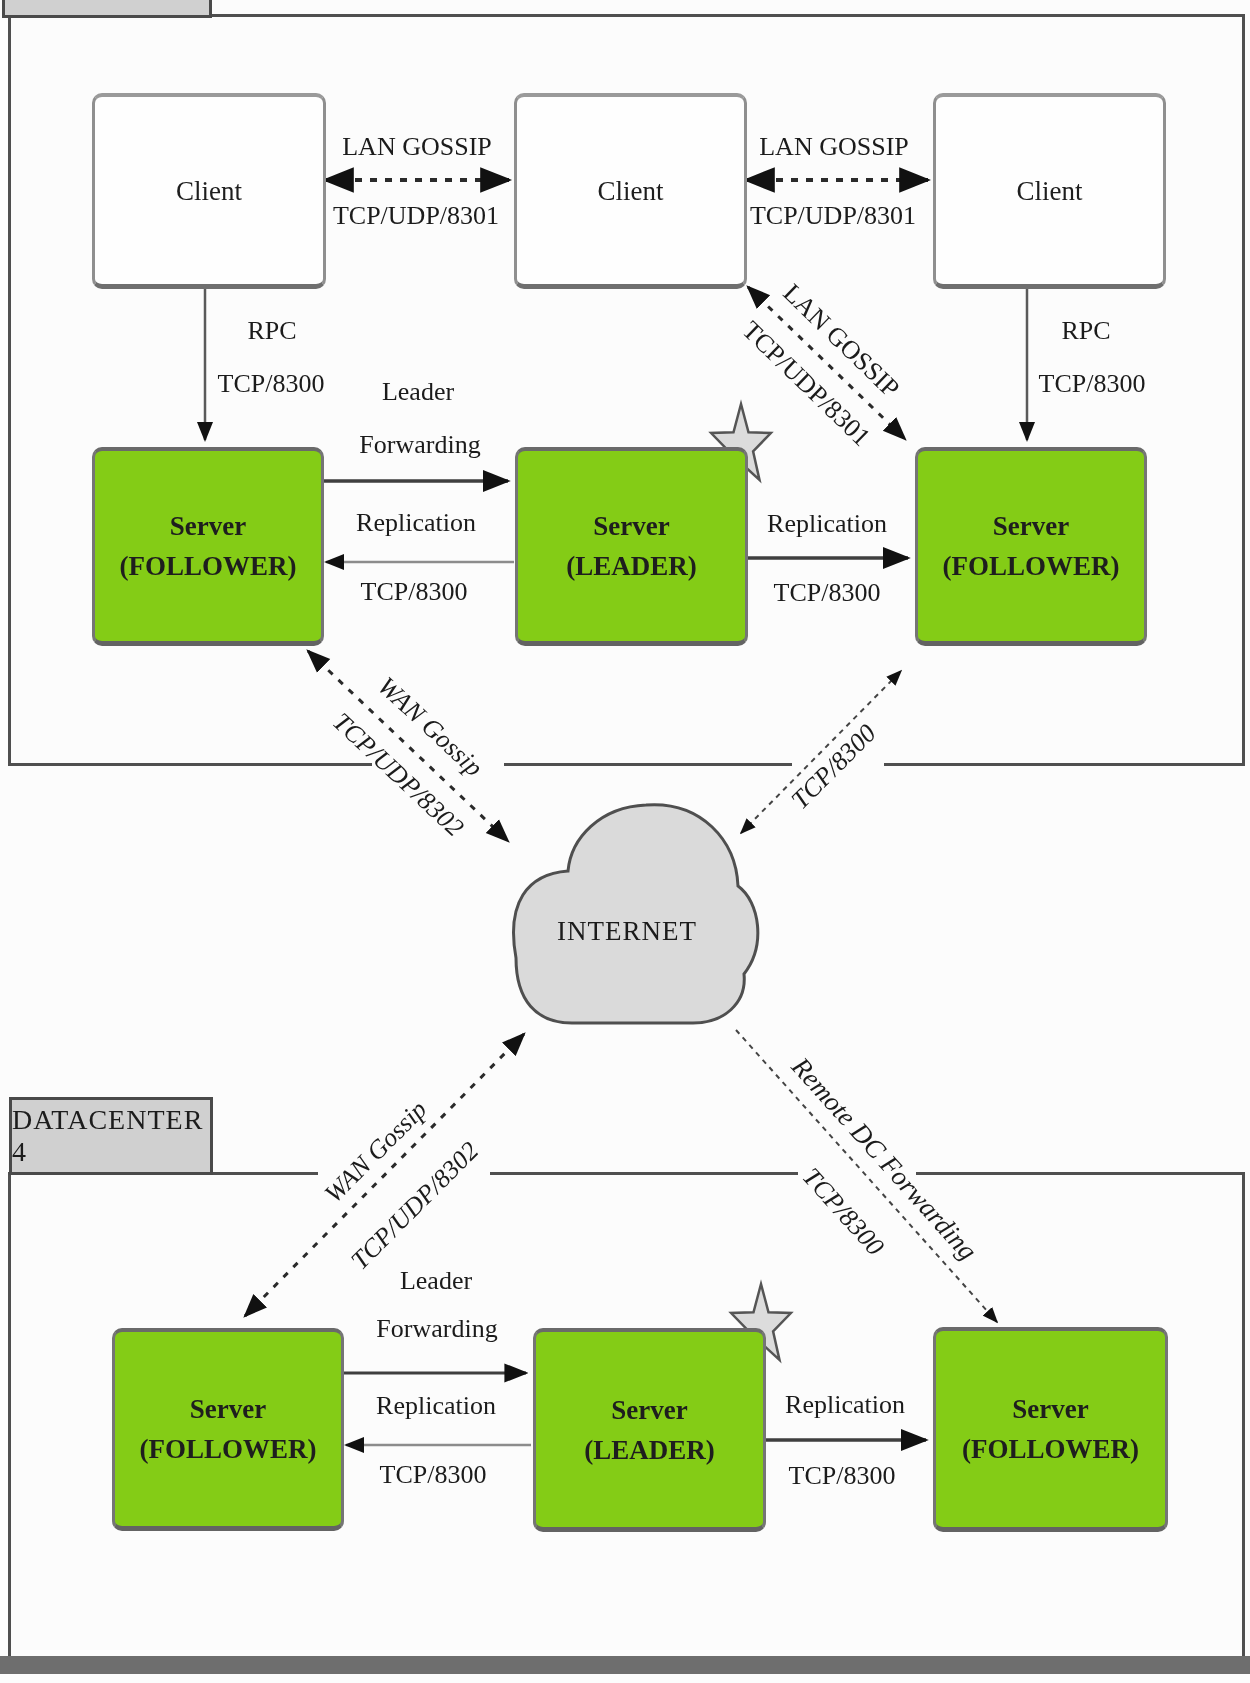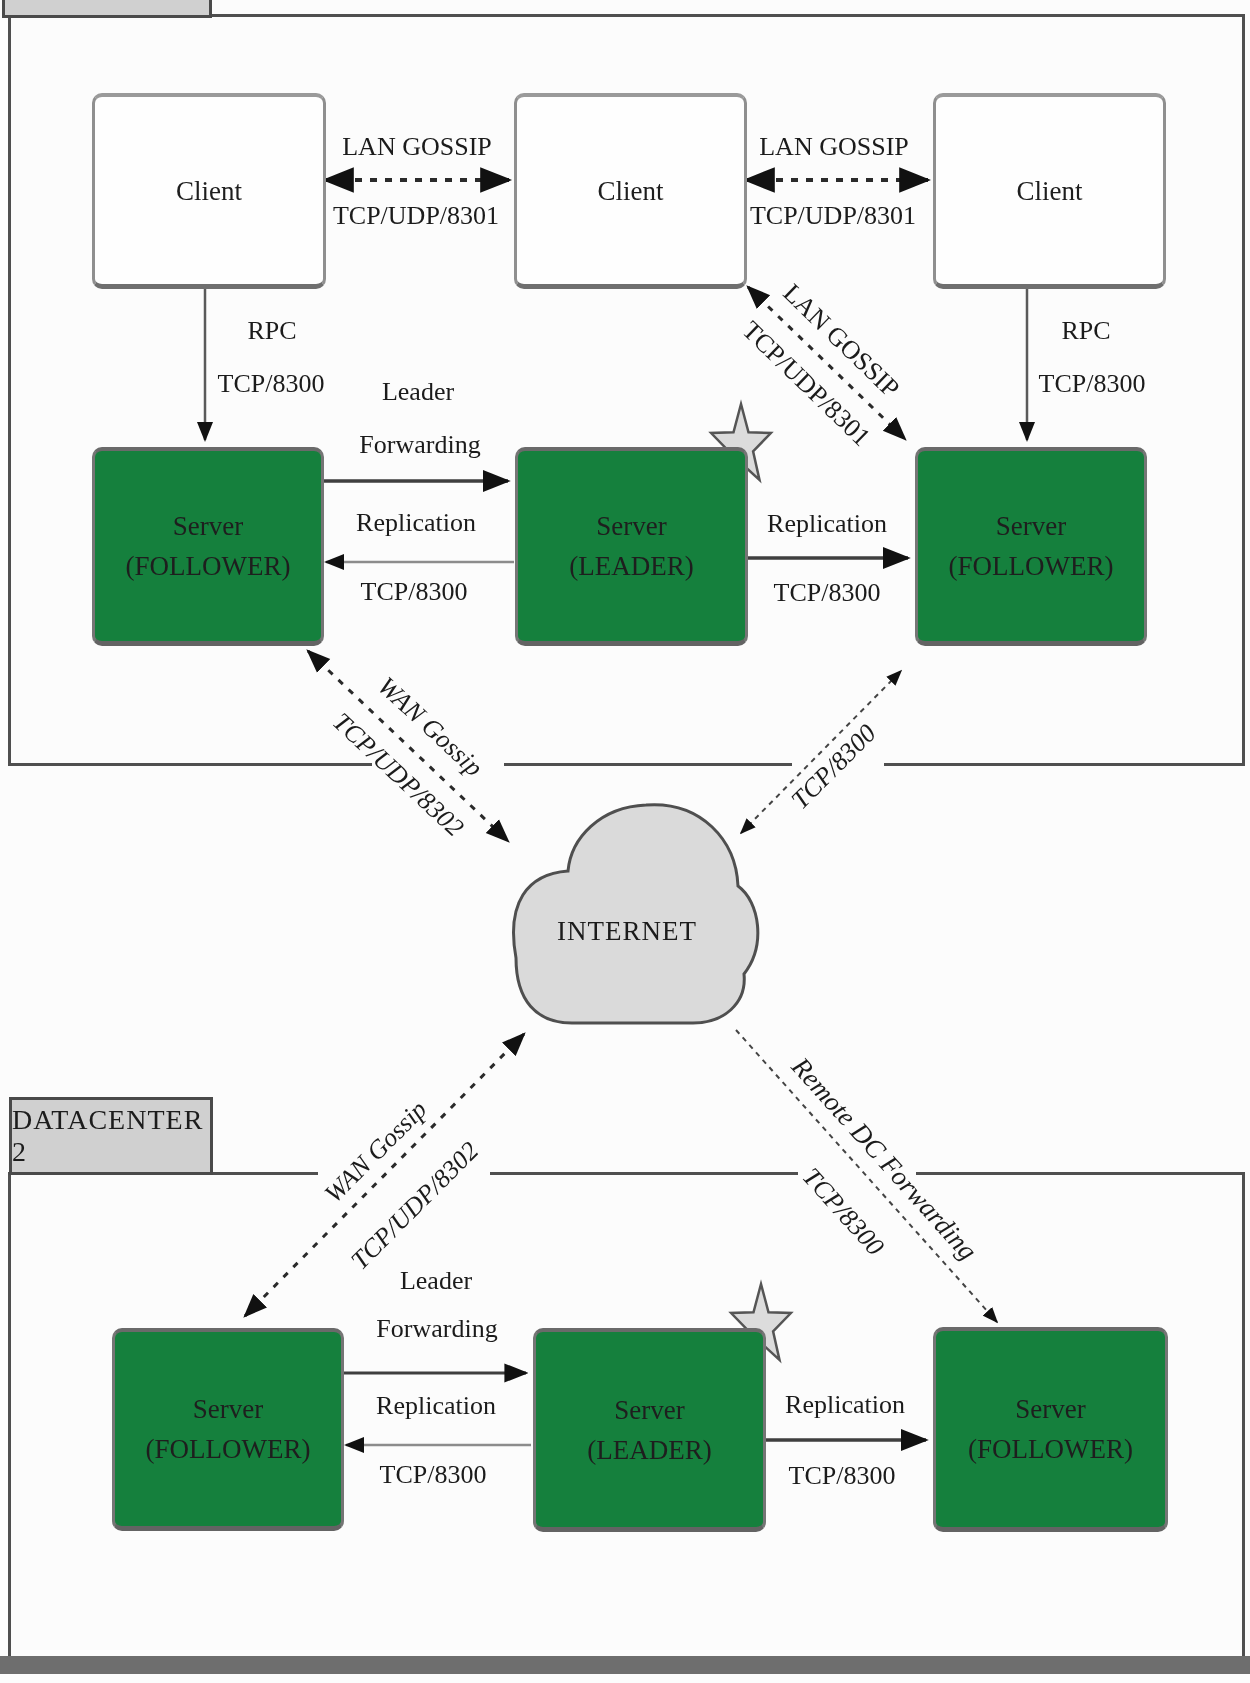--- a/index.html
+++ b/index.html
@@ -21,21 +21,21 @@
   
   .gap{position:absolute;background:#fcfcfc;}
   .gap-a{left:372px;top:755px;width:132px;height:13px;}
   .gap-b{left:792px;top:755px;width:92px;height:13px;}
   .gap-c{left:318px;top:1168px;width:172px;height:12px;}
   .gap-d{left:798px;top:1168px;width:118px;height:12px;}
   
   .node{position:absolute;display:flex;flex-direction:column;align-items:center;
         justify-content:center;text-align:center;color:#1e1e1e;font-size:27px;line-height:40px;border-radius:10px;}
   .client{background:#fefefe;border:3px solid #8f8f8f;border-bottom:5px solid #6f6f6f;border-top:4px solid #9a9a9a;}
-  .server{background:#15803d;border:3px solid #757575;border-top:4px solid #6a6a6a;border-bottom:5px solid #636363;}
+  .server{background:#84cc16;border:3px solid #757575;border-top:4px solid #6a6a6a;border-bottom:5px solid #636363;font-weight:bold;}
   .c1{left:92px;top:93px;width:228px;height:187px;}
   .c2{left:514px;top:93px;width:227px;height:187px;}
   .c3{left:933px;top:93px;width:227px;height:187px;}
   .s1{left:92px;top:447px;width:226px;height:190px;}
   .s2{left:515px;top:447px;width:227px;height:190px;}
   .s3{left:915px;top:447px;width:226px;height:190px;}
   .t1{left:112px;top:1328px;width:226px;height:194px;}
   .t2{left:533px;top:1328px;width:227px;height:195px;}
   .t3{left:933px;top:1327px;width:229px;height:196px;}
   
@@ -45,21 +45,21 @@
   svg.overlay{position:absolute;left:0;top:0;width:1250px;height:1683px;}
 </style>
 </head>
 <body>
 
 <div class="canvas">
 
   <div class="dc-frame dc1-frame"></div>
   <div class="dc-frame dc2-frame"></div>
   <div class="dc-tab dc1-tab"></div>
-  <div class="dc-tab dc2-tab">DATACENTER 2</div>
+  <div class="dc-tab dc2-tab">DATACENTER 4</div>
   <div class="bottom-band"></div>
 
   <div class="gap gap-a"></div>
   <div class="gap gap-b"></div>
   <div class="gap gap-c"></div>
   <div class="gap gap-d"></div>
 
   <svg class="overlay">
     <defs>
       <marker id="ah" viewBox="0 0 10 8" refX="9" refY="4" markerWidth="8" markerHeight="7" orient="auto-start-reverse">

